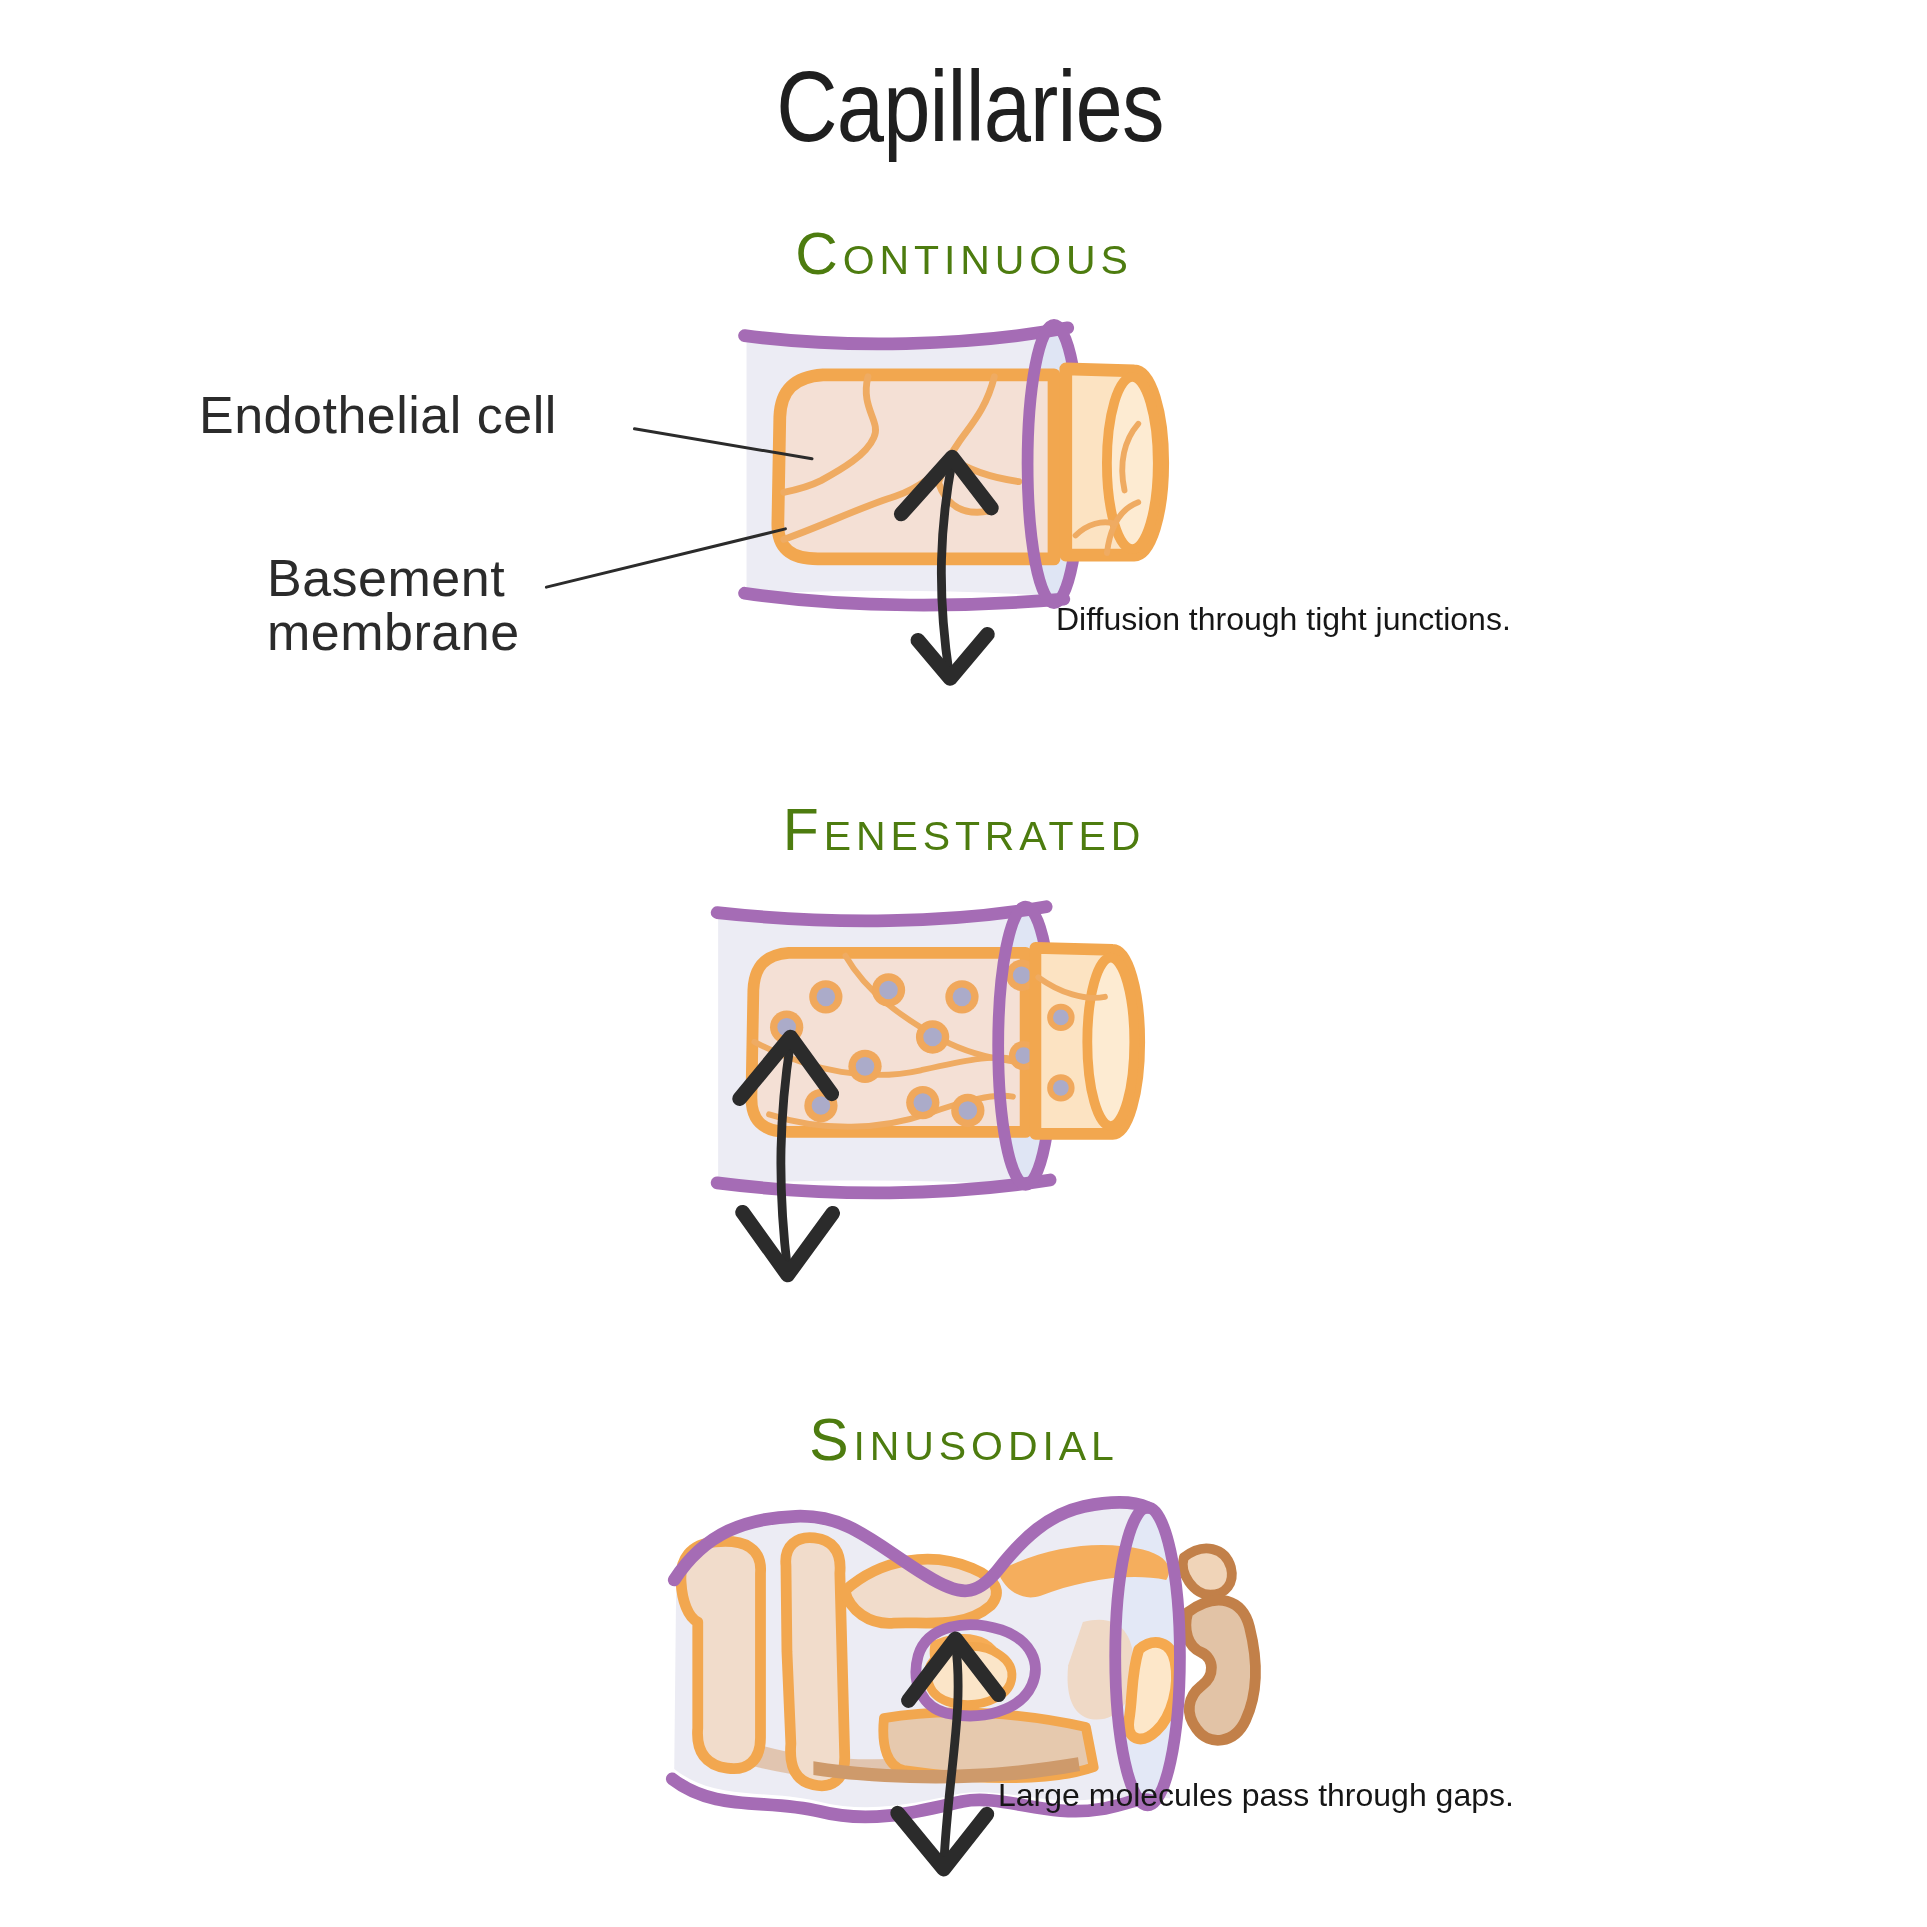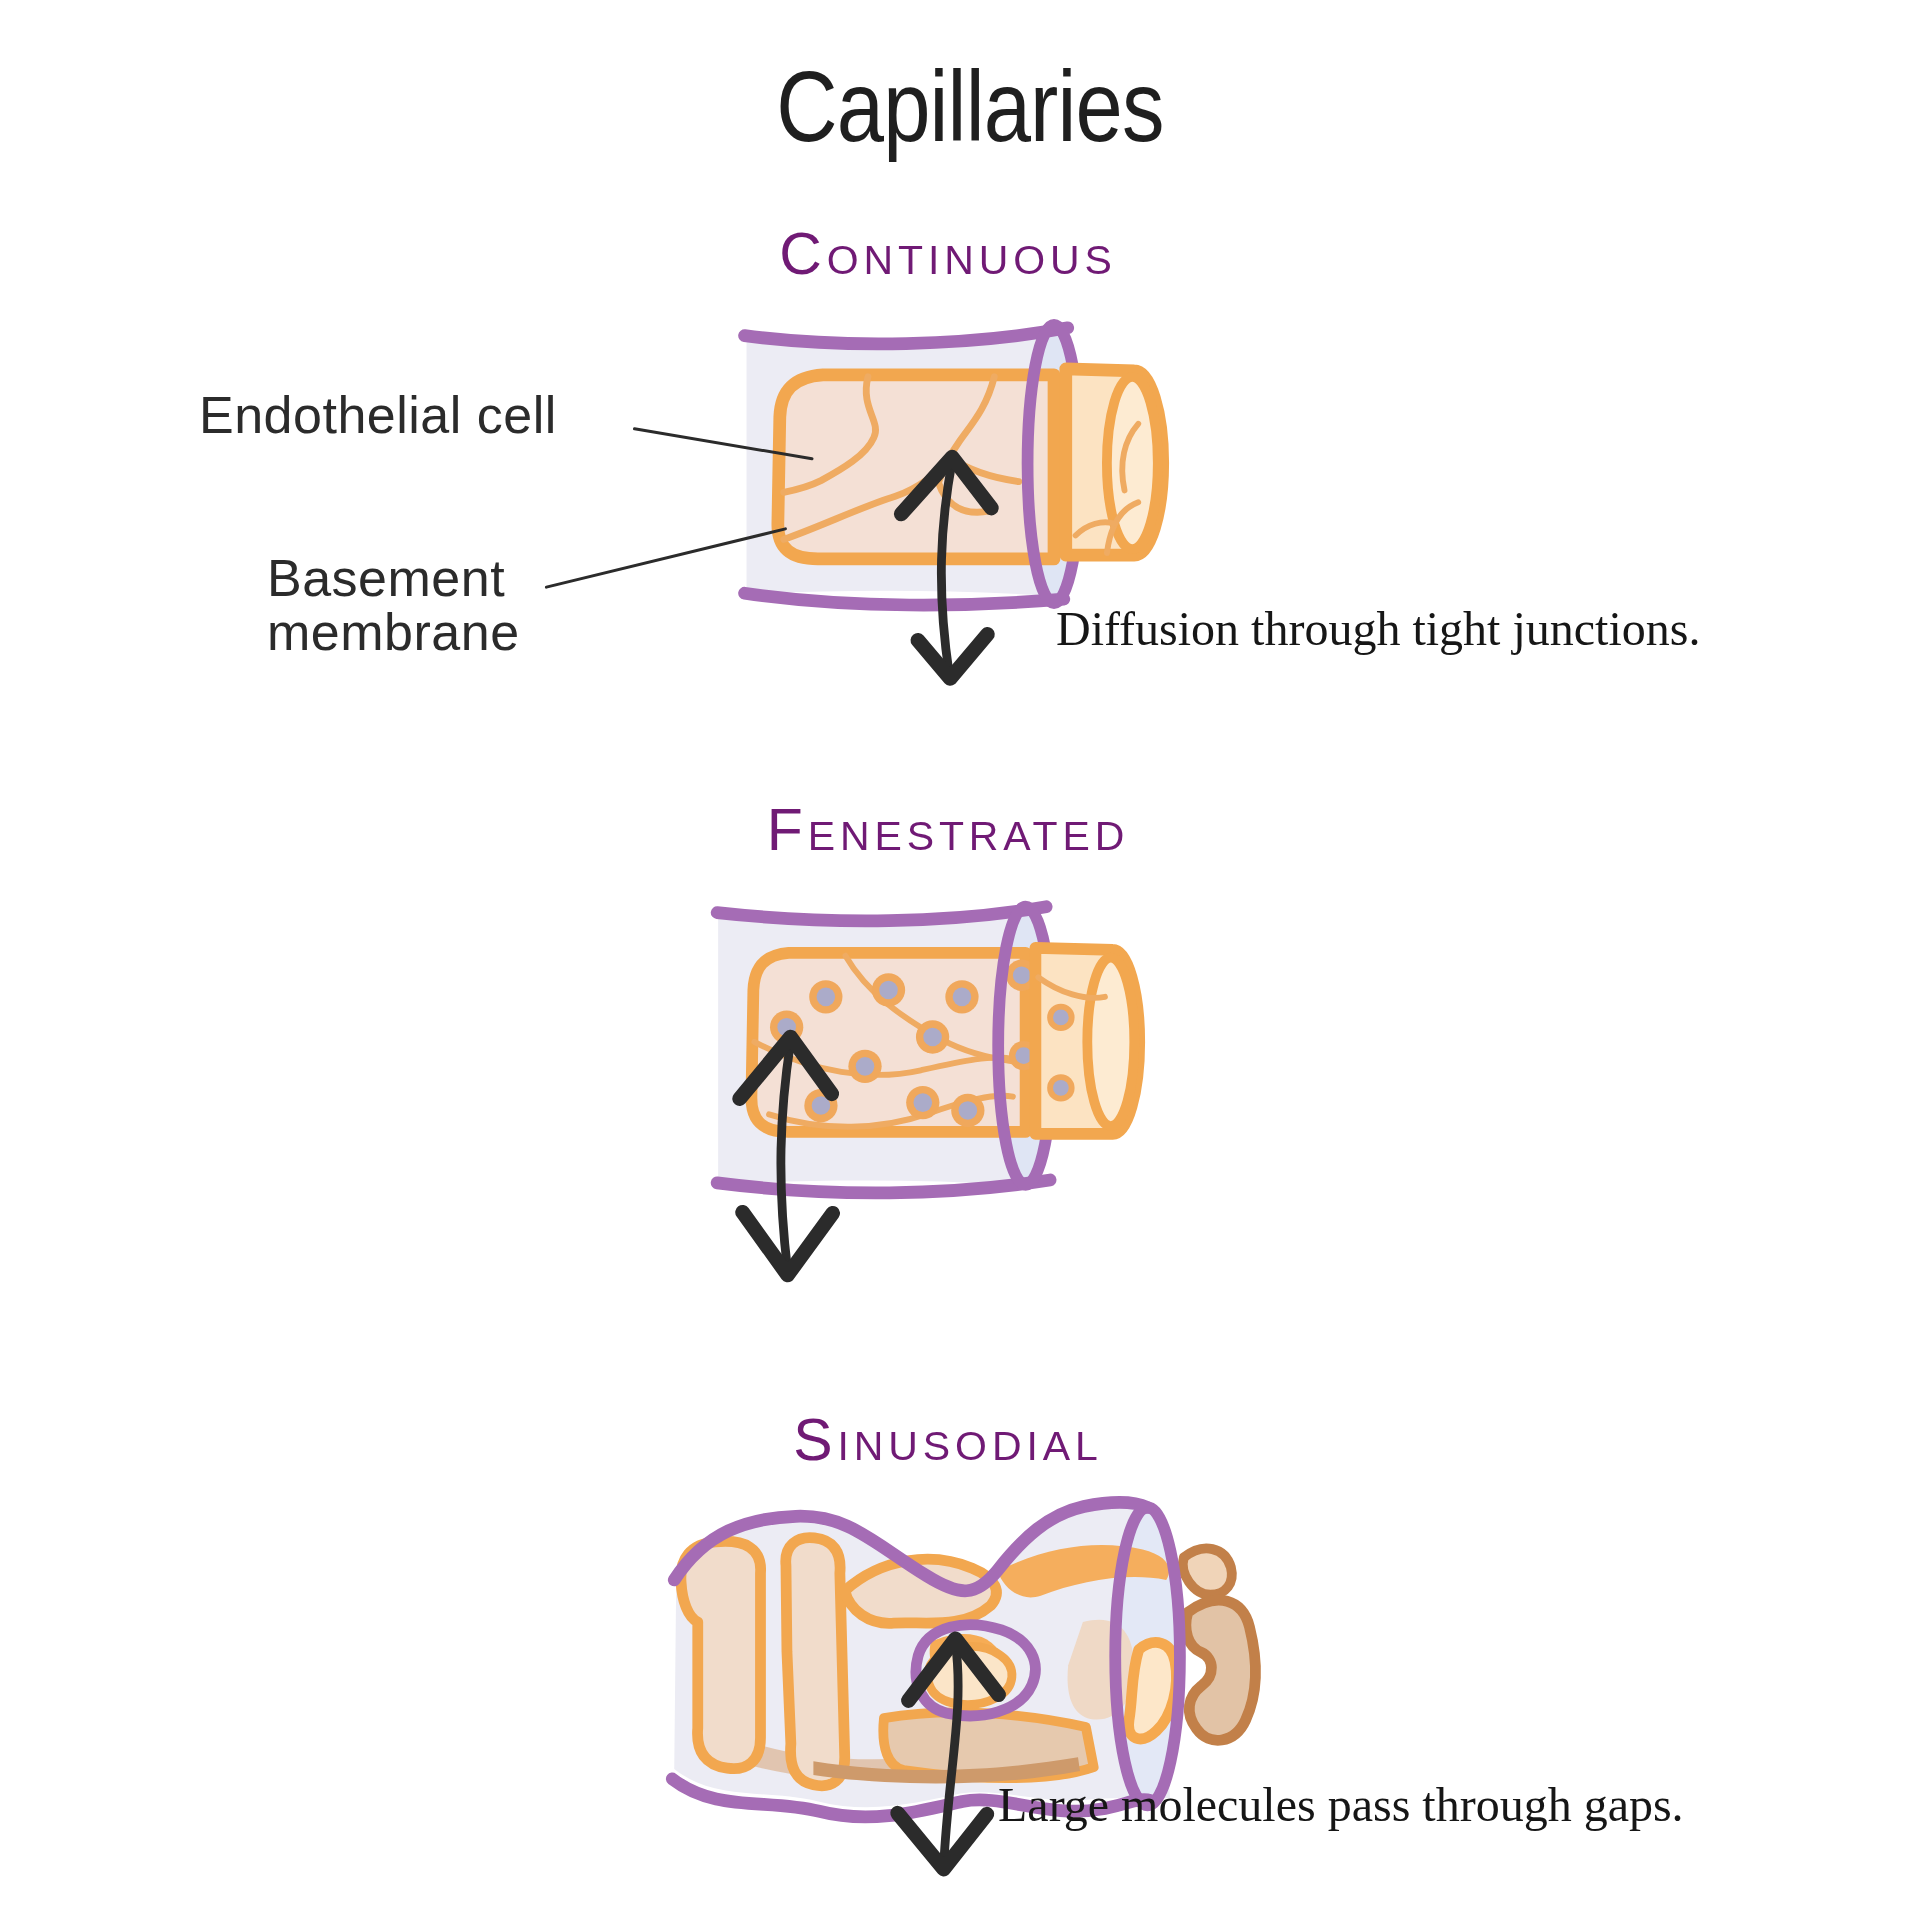--- a/index.html
+++ b/index.html
@@ -7,35 +7,35 @@
     position:relative;width:1928px;height:1922px;background:#ffffff;overflow:hidden;
     font-family:"Liberation Sans",sans-serif;color:#1c1c1c;
   }
   .centerband{position:absolute;left:0;width:1896px;text-align:center;pointer-events:none;}
   #title-band{left:9.8px;width:1921px;top:49px;}
   #title-band .t{
     display:inline-block;font-size:100px;font-weight:400;color:#1f1f1f;
     transform:scaleX(0.85);letter-spacing:-1px;white-space:nowrap;
   }
   .heading{
-    font-size:59px;font-weight:400;color:#701a75;
-    font-variant:small-caps;letter-spacing:4.9px;white-space:nowrap;
+    font-size:59px;font-weight:400;color:#4d7c0f;
+    font-variant:small-caps;letter-spacing:4.9px;white-space:nowrap;margin-left:16px;
   }
   #h-continuous{top:220px;}
   #h-fenestrated{top:796px;}
   #h-sinusodial{top:1406px;}
   .label{
     position:absolute;font-size:52px;color:#2b2b2b;letter-spacing:0.5px;
     line-height:1.04;z-index:5;
   }
   #label-endothelial{left:199px;top:388px;white-space:nowrap;}
   #label-basement{left:267px;top:551px;width:314px;}
   .caption{
-    position:absolute;font-family:Liberation Serif, serif;
-    font-size:48px;color:#161616;white-space:nowrap;z-index:5;
+    position:absolute;font-family:Liberation Sans, sans-serif;
+    font-size:32px;color:#161616;white-space:nowrap;z-index:5;
   }
   #caption-continuous{left:1056px;top:601px;}
   #caption-fenestrated{left:841px;top:1233px;}
   #caption-sinusodial{left:998px;top:1777px;}
   .leader{
     position:absolute;height:3.4px;background:#2b2b2b;border-radius:2px;
     transform-origin:0 50%;z-index:4;
   }
   #leader-endothelial{left:633px;top:427px;width:183px;transform:rotate(9.6deg);}
   #leader-basement{left:545px;top:586px;width:249px;transform:rotate(-13.7deg);}

